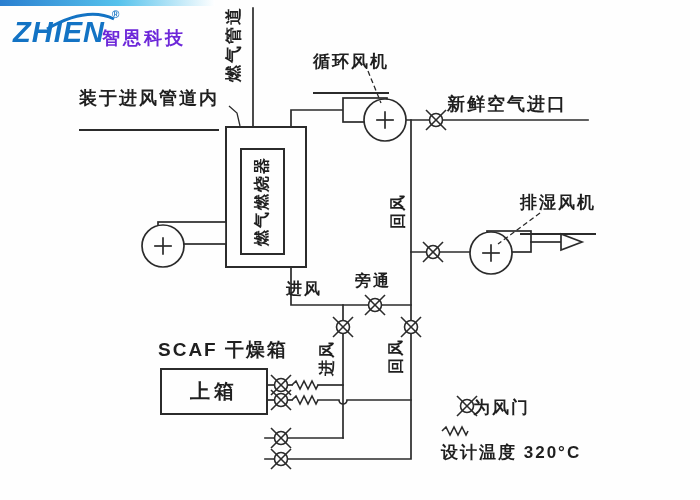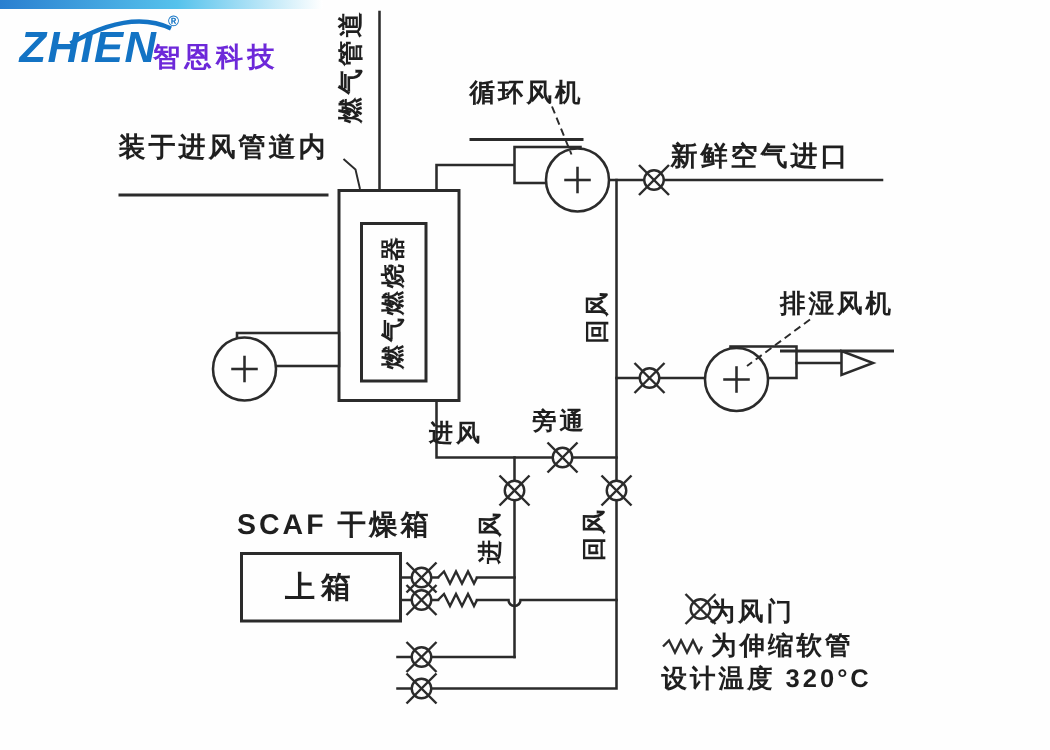--- a/index.html
+++ b/index.html
@@ -140,16 +140,15 @@
   <div class="lbl ul" style="left:520px;top:191px;font-size:17px;">排湿风机</div>
   <div class="lbl" style="left:286px;top:279px;font-size:16px;">进风</div>
   <div class="lbl" style="left:355px;top:271px;font-size:16px;">旁通</div>
   <div class="lbl" style="left:158px;top:337px;font-size:19px;">SCAF 干燥箱</div>
 
   <div class="box" style="left:160px;top:368px;width:104px;height:43px;">
     <span>上箱</span>
   </div>
 
   <div class="lbl" style="left:456px;top:396px;font-size:17px;margin-left:17px;">为风门</div>
-  <div class="lbl" style="left:474px;top:419px;font-size:17px;">为伸缩软管</div>
   <div class="lbl" style="left:441px;top:441px;font-size:17px;">设计温度 320°C</div>
 
 </div>
 
 </body></html>

